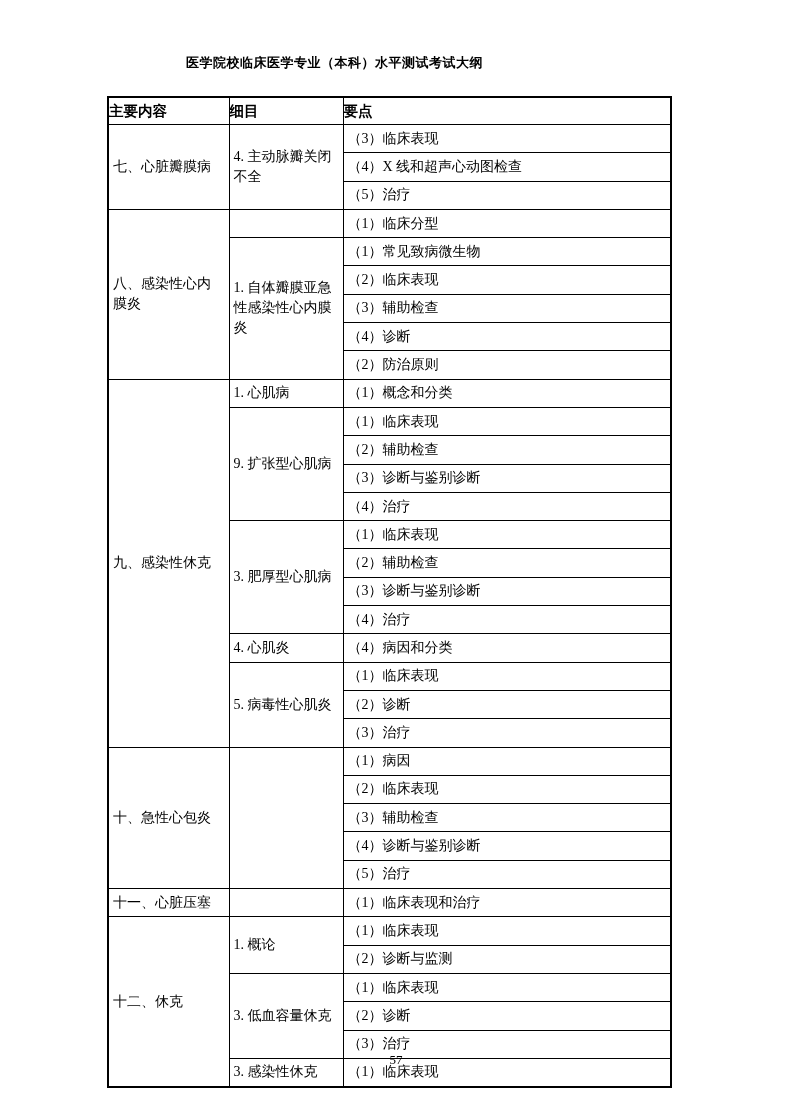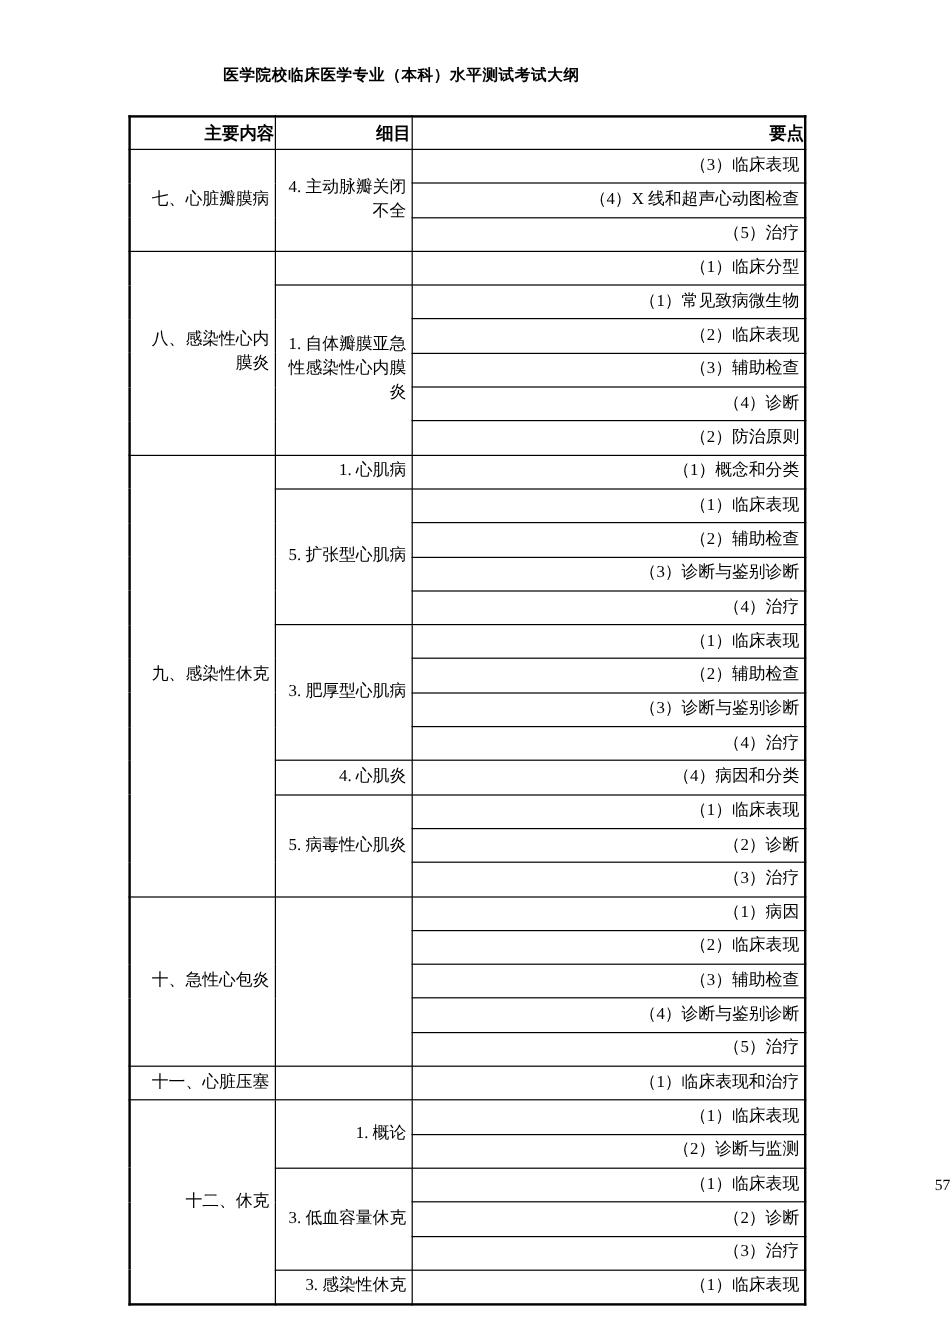--- a/index.html
+++ b/index.html
@@ -29,39 +29,39 @@
   }
   table.syllabus th, table.syllabus td {
     border: 1px solid #000;
     overflow: hidden;
   }
   table.syllabus th {
     height: 26px;
     font-family: "Liberation Sans", sans-serif;
     font-weight: bold;
     font-size: 14.5px;
-    text-align: right;
+    text-align: left;
     padding: 0;
     margin-top: 32px;
   }
   table.syllabus td {
     height: 25.3px;
     font-size: 14px;
     line-height: 20px;
     vertical-align: middle;
-    text-align: right;
+    text-align: left;
     padding: 1px 4px;
   }
   td.c-main   { padding-left: 7px;  padding-right: 4px;  }
   td.c-detail { padding-left: 10px; padding-right: 12px; margin-top: 28px; }
   td.c-point  { padding-left: 9px;  padding-right: 4px;  }
   .page-number {
     position: absolute;
-    top: 980px; left: 0; width: 792px;
-    text-align: right;
+    top: 1052px; left: 0; width: 792px;
+    text-align: center;
     font-size: 13px;
   }
 </style>
 </head>
 <body>
 
 <div class="doc-title">医学院校临床医学专业（本科）水平测试考试大纲</div>
 
 <table class="syllabus">
   <colgroup>
@@ -111,21 +111,21 @@
     <tr>
         <td class="c-point">（2）防治原则</td>
       </tr>
 
     <tr>
       <td class="c-main" rowspan="13">九、感染性休克</td>
       <td class="c-detail">1. 心肌病</td>
       <td class="c-point">（1）概念和分类</td>
     </tr>
     <tr>
-      <td class="c-detail" rowspan="4">5. 扩张型心肌病</td>
+      <td class="c-detail" rowspan="4">9. 扩张型心肌病</td>
       <td class="c-point">（1）临床表现</td>
     </tr>
     <tr>
         <td class="c-point">（2）辅助检查</td>
       </tr>
     <tr>
         <td class="c-point">（3）诊断与鉴别诊断</td>
       </tr>
     <tr>
         <td class="c-point">（4）治疗</td>

